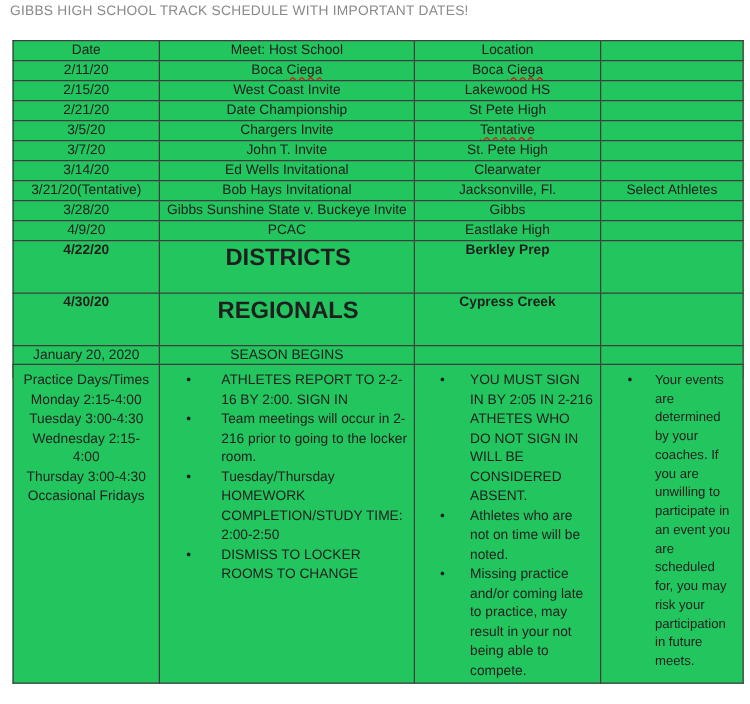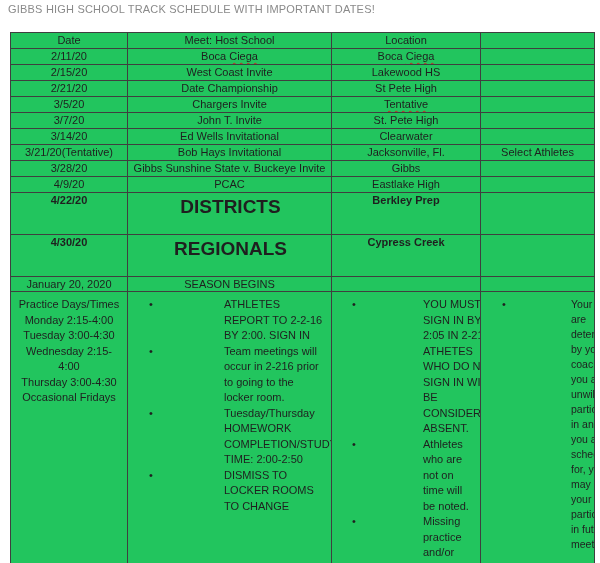--- a/index.html
+++ b/index.html
@@ -32,21 +32,21 @@
     text-decoration-color:#c8281e;text-decoration-thickness:1px;
     text-underline-offset:2px;text-decoration-skip-ink:none;
   }
   
   #info-table td{padding-top:5px;}
   .practice-cell{text-align:center;}
   .pline{font-size:11px;line-height:15.5px;}
   .blist{width:100%;}
   .bullet-item{display:flex;align-items:flex-start;font-size:11px;line-height:15.5px;}
   .bullet-item .dot{flex:0 0 28px;margin-left:16px;font-size:11px;}
-  .bullet-item .btext{flex:1 1 auto;margin-left:47px;}
+  .bullet-item .btext{flex:1 1 auto;}
   td.c3 .dot{flex-basis:24px;margin-left:15px;}
   td.c4 .bullet-item{font-size:10.5px;line-height:15px;}
   td.c4 .dot{flex-basis:22px;margin-left:16px;}
 </style>
 </head>
 <body>
 
 <div class="page-title">GIBBS HIGH SCHOOL TRACK SCHEDULE WITH IMPORTANT DATES!</div>
 
 <table id="schedule-table">

